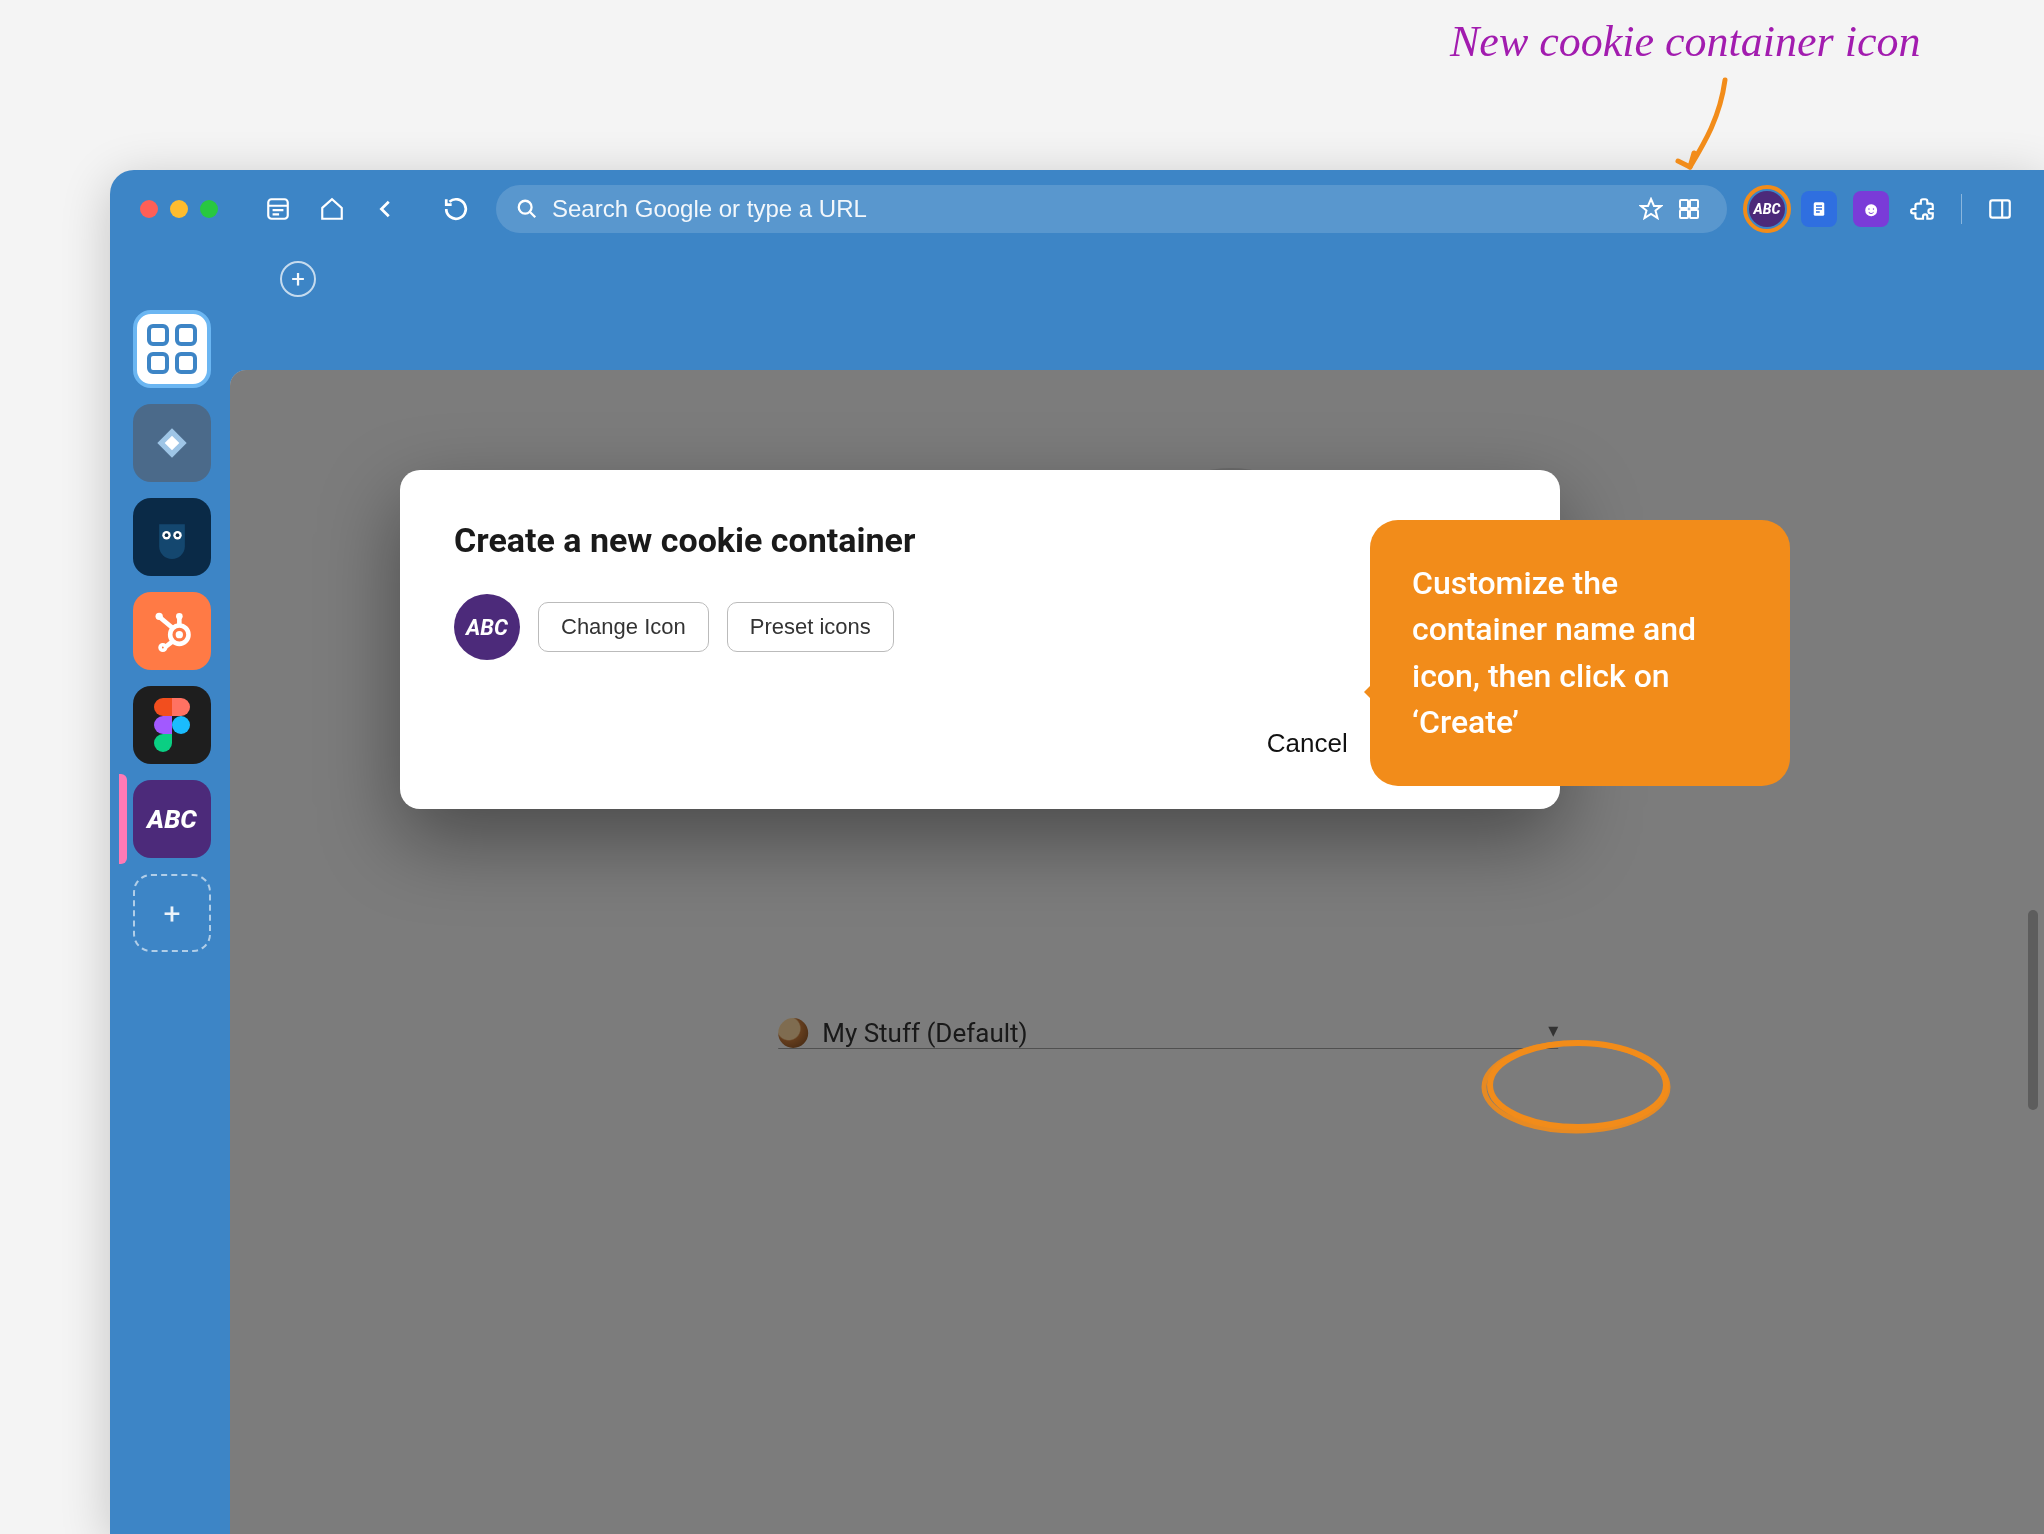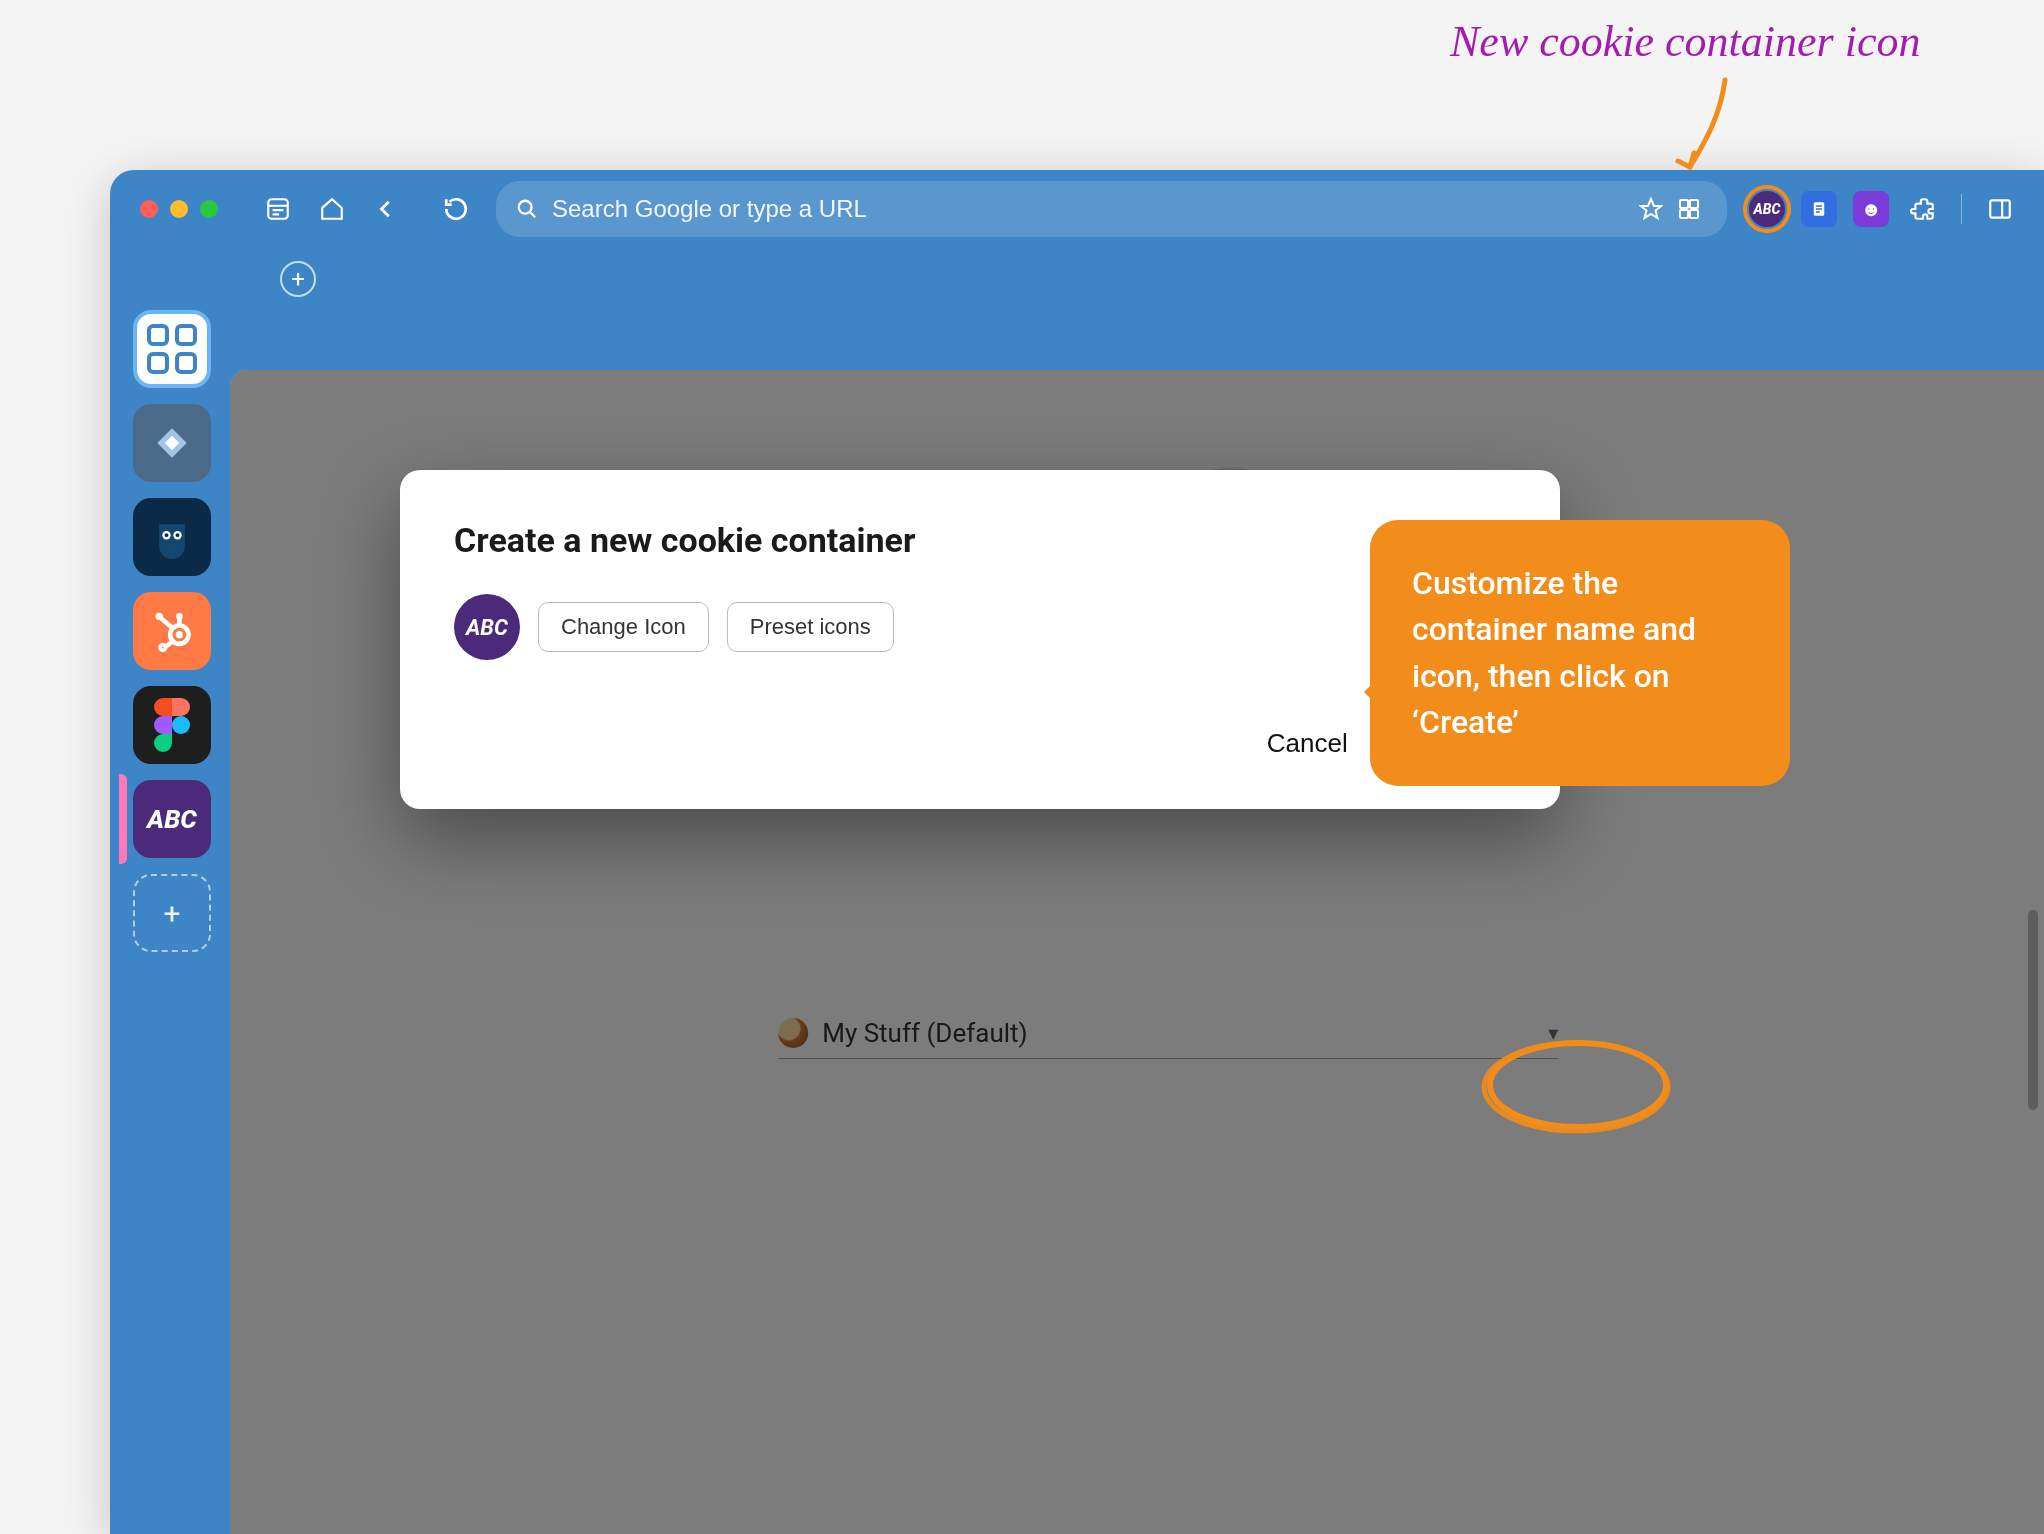--- a/index.html
+++ b/index.html
@@ -51,21 +51,21 @@
     display: flex; align-items: center; justify-content: center;
     border-radius: 10px;
     cursor: pointer;
     color: #fff;
   }
   .tb-icon svg, .tb-icon .glyph { display:block; }
   .tb-spacer { width: 10px; }
 
   .urlbar {
     flex: 1;
-    height: 56px;
+    height: 48px;
     background: rgba(255,255,255,0.15);
     border-radius: 24px;
     display: flex;
     align-items: center;
     padding: 0 26px 0 20px;
     gap: 14px;
     margin: 0 10px;
   }
   .urlbar input {
     flex: 1;
@@ -162,22 +162,22 @@
     left: 50%;
     transform: translateX(-10%);
     opacity: 0.25;
   }
 
   .my-stuff-row {
     position:absolute;
     left: 50%; transform: translateX(-46%);
     top: 648px;
     width: 780px;
-    display:flex; align-items:center; gap:14px;
-    padding-bottom: 10px;
+    display:flex; gap:14px;
+    padding-bottom: 0;
     border-bottom: 1px solid rgba(0,0,0,0.35);
     color: #333;
     font-size: 26px;
   }
   .avatar-dot {
     width: 30px; height: 30px; border-radius: 50%;
     background: radial-gradient(circle at 35% 35%, #ffd9a0 40%, #c97b3b 45%, #7c4a21 100%);
   }
   .caret-down { margin-left:auto; color:#666; font-size: 20px; }
 

